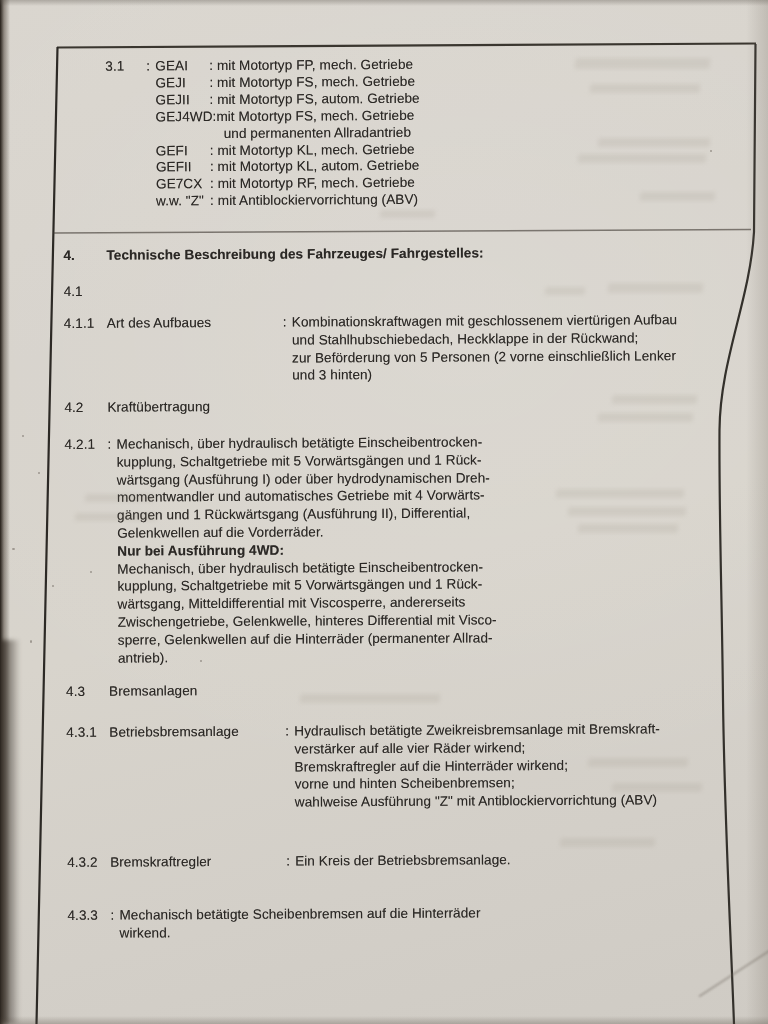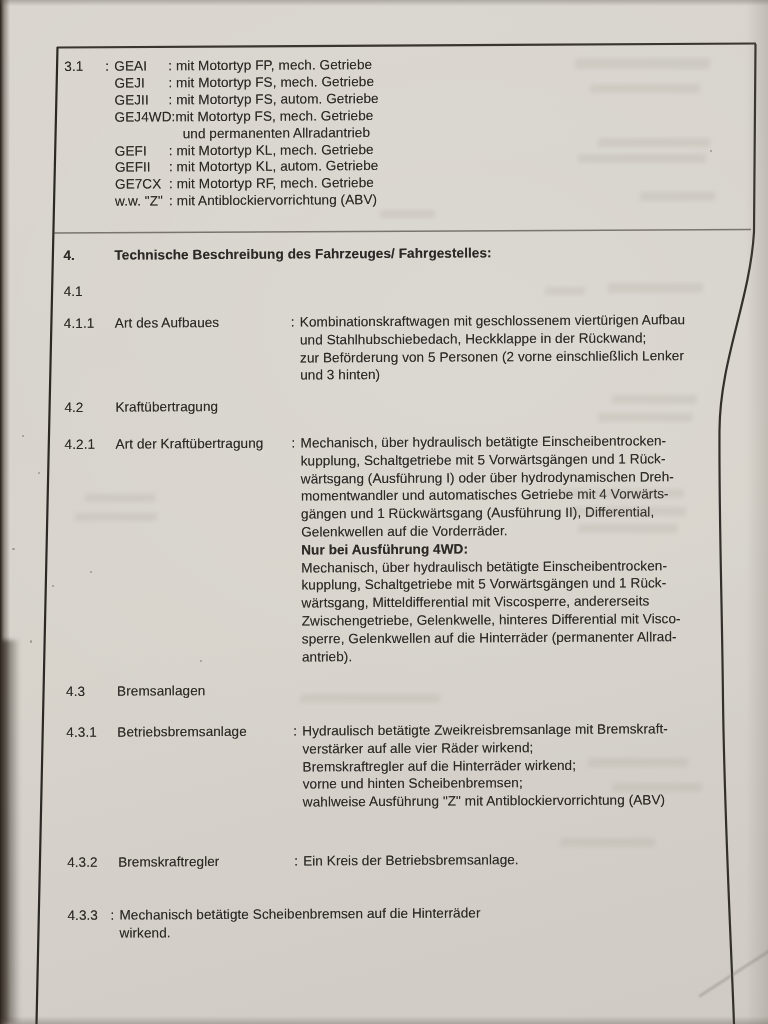--- a/index.html
+++ b/index.html
@@ -14,32 +14,32 @@
   
   .frame{position:absolute;left:0;top:0;}
   
   .content{
     position:absolute;inset:0;
     transform:rotate(-0.35deg);transform-origin:384px 512px;
     color:#2b2825;font-size:13.6px;letter-spacing:0.05px;
     text-shadow:0 0 0.5px rgba(43,40,37,0.45);
   }
   .box31{position:absolute;left:67px;top:57px;display:flex;align-items:flex-start;line-height:16.9px;}
-  .box31 .b-num{width:41px;flex:none;}
+  .box31 .b-num{width:41px;flex:none;margin-left:41px;}
   .box31 .b-label{width:176px;flex:none;white-space:nowrap;}
   .box31 .b-colon{width:9px;flex:none;}
   .variants{white-space:nowrap;}
   .variant-row{display:flex;}
   .variant-row .v-code{min-width:54px;flex:none;white-space:nowrap;}
   .variant-row.indent .v-desc{margin-left:14px;}
   .v-desc{white-space:nowrap;}
   .sections{position:absolute;left:0;top:0;width:768px;height:1024px;}
   .entry{position:absolute;left:65px;display:flex;align-items:flex-start;line-height:17.8px;}
   .e-num{width:43px;flex:none;}
-  .e-label{width:176px;flex:none;white-space:nowrap;margin-left:8px;}
+  .e-label{width:176px;flex:none;white-space:nowrap;}
   .e-colon{width:9px;flex:none;}
   .e-lines{white-space:nowrap;}
   .entry.bold .e-num,.entry.bold .e-label{font-weight:bold;}
   .e-line.bold{font-weight:bold;}
   
   .smudge{position:absolute;background:#938b7d;opacity:0.15;filter:blur(2px);border-radius:2px;transform:skewX(-6deg);}
   .speck{position:absolute;background:#5f5850;opacity:0.5;border-radius:50%;}
   .edge-left{position:absolute;left:0;top:0;width:10px;height:1024px;
     background:linear-gradient(to right,#241e18 0%,rgba(70,60,50,0.5) 40%,rgba(70,60,50,0) 100%);}
   .edge-left-bottom{position:absolute;left:0;top:640px;width:20px;height:384px;
@@ -134,21 +134,20 @@
           </div>
         </div>
         <div class="entry" style="top: 397px;">
           <span class="e-num">4.2</span>
           <span class="e-label">Kraftübertragung</span>
           <span class="e-colon"></span>
           <div class="e-lines"></div>
         </div>
         <div class="entry" style="top: 434px;">
           <span class="e-num">4.2.1</span>
-          <span class="e-label">Art der Kraftübertragung</span>
           <span class="e-colon">:</span>
           <div class="e-lines">
             <div class="e-line">Mechanisch, über hydraulisch betätigte Einscheibentrocken-</div>
             <div class="e-line">kupplung, Schaltgetriebe mit 5 Vorwärtsgängen und 1 Rück-</div>
             <div class="e-line">wärtsgang (Ausführung I) oder über hydrodynamischen Dreh-</div>
             <div class="e-line">momentwandler und automatisches Getriebe mit 4 Vorwärts-</div>
             <div class="e-line">gängen und 1 Rückwärtsgang (Ausführung II), Differential,</div>
             <div class="e-line">Gelenkwellen auf die Vorderräder.</div>
             <div class="e-line bold">Nur bei Ausführung 4WD:</div>
             <div class="e-line">Mechanisch, über hydraulisch betätigte Einscheibentrocken-</div>

